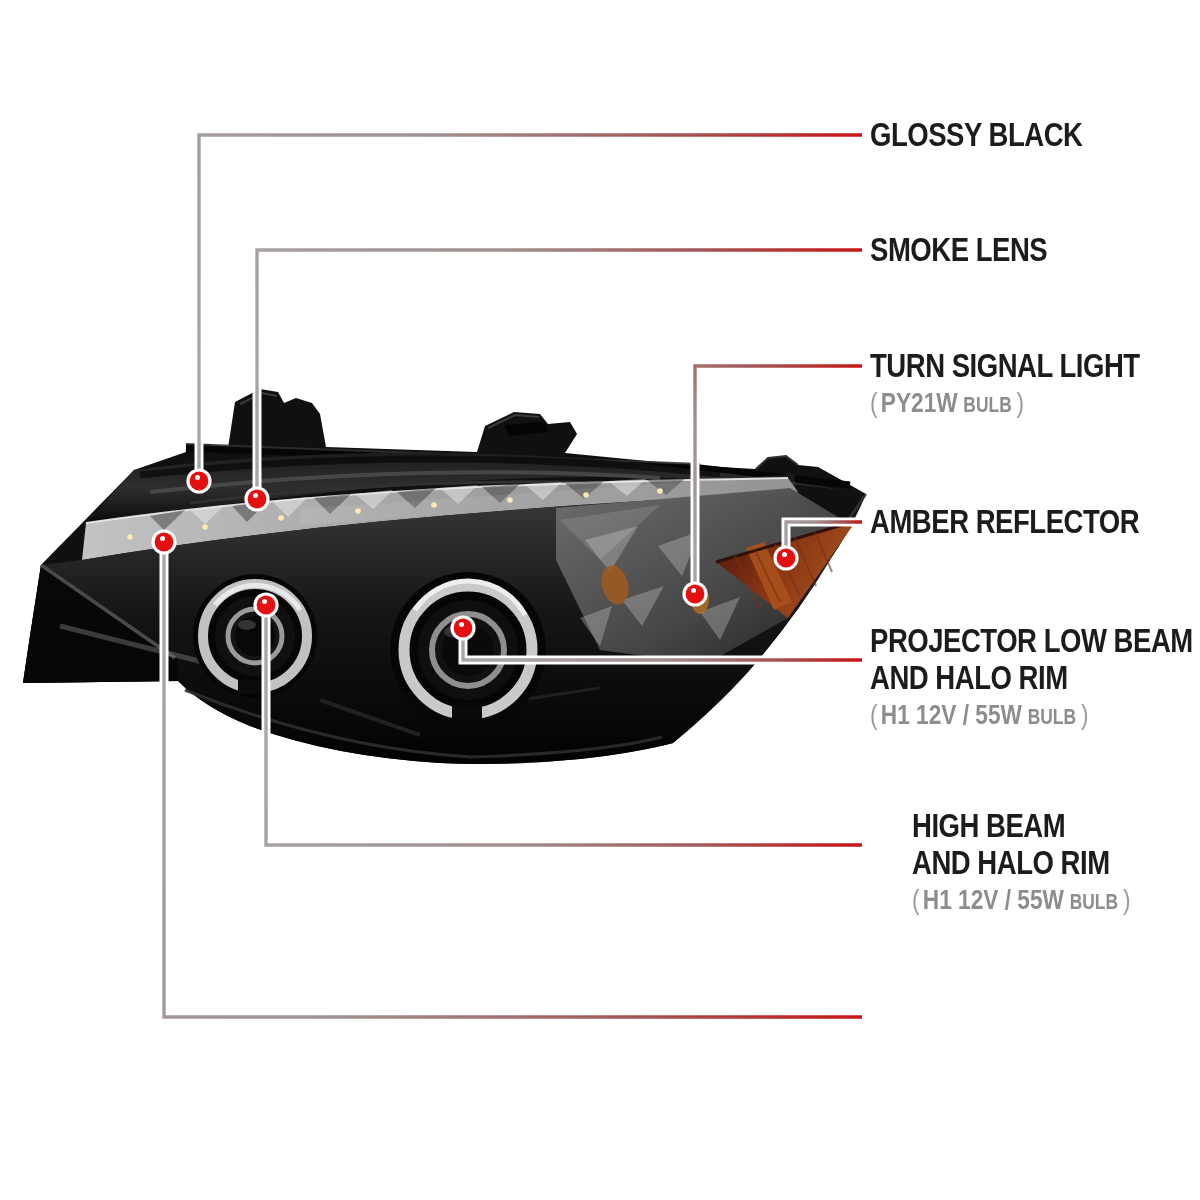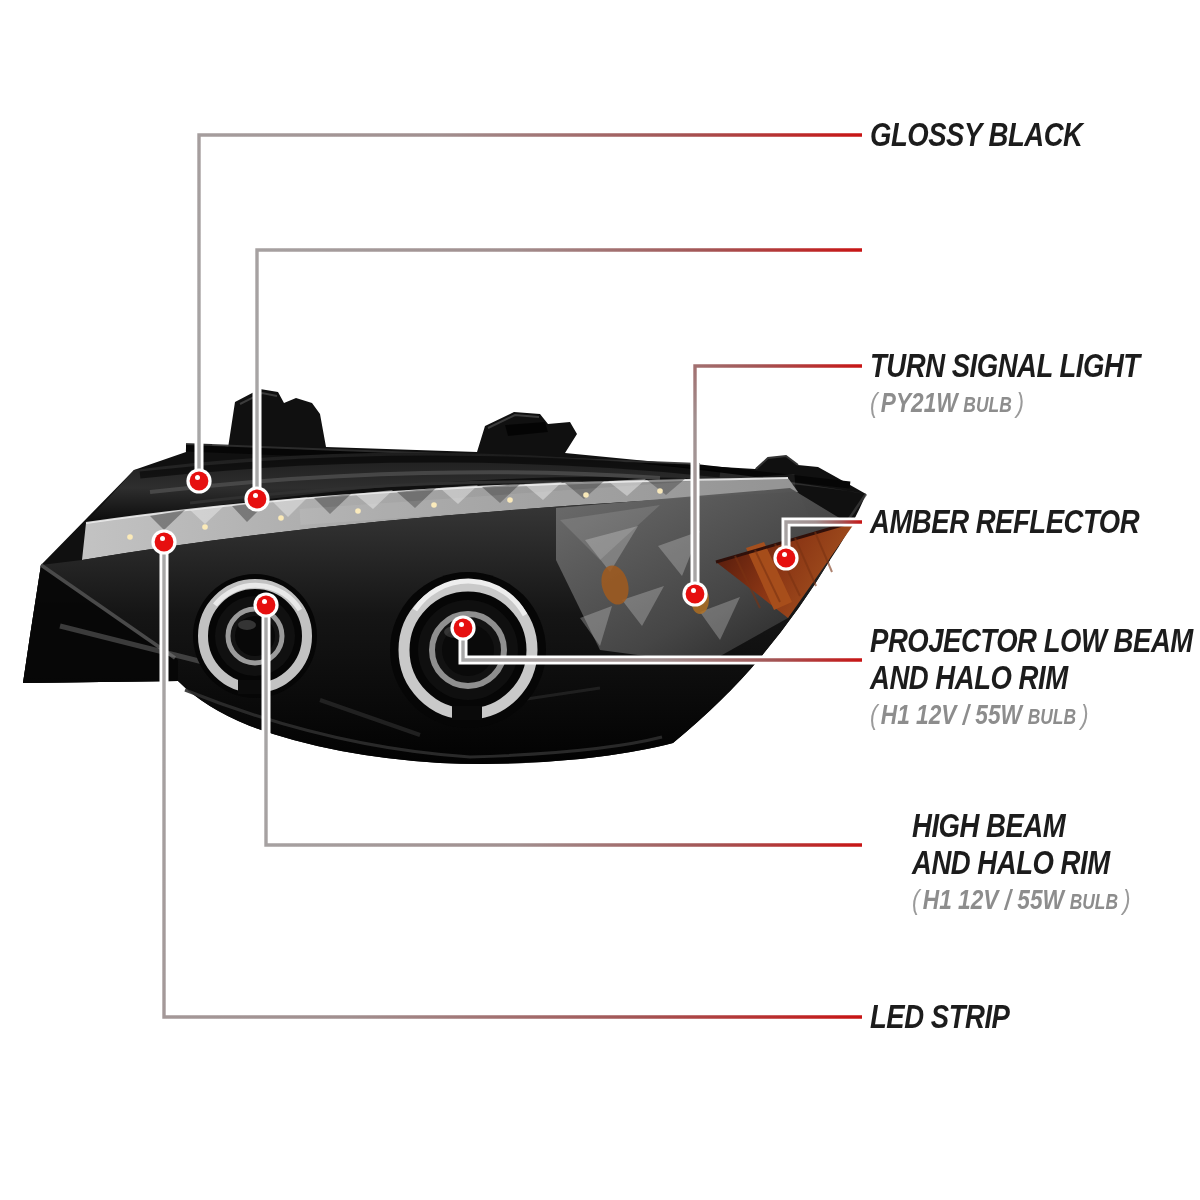--- a/index.html
+++ b/index.html
@@ -1,21 +1,21 @@
 <!DOCTYPE html>
 <html><head>
 <meta charset="utf-8">
 <style>
   html,body{margin:0;padding:0;background:#ffffff;}
   .stage{
     position:relative;width:1200px;height:1200px;overflow:hidden;
     background:#ffffff;font-family:"Liberation Sans",sans-serif;
   }
   .stage svg{position:absolute;left:0;top:0;width:1200px;height:1200px;}
-  #labels{position:absolute;left:0;top:0;width:1108px;height:1200px;pointer-events:none;font-style:italic;}
+  #labels{position:absolute;left:0;top:0;width:1108px;height:1200px;pointer-events:none;}
   .callout-label{position:absolute;color:#1c1c1c;}
   .callout-label .main{
     font-size:34px;line-height:37px;font-weight:bold;letter-spacing:-0.6px;
     white-space:nowrap;transform:scaleX(0.81);transform-origin:left center;
   }
   .callout-label .spec{
     margin-top:3px;font-size:28px;line-height:32px;font-weight:bold;color:#8d8d8d;
     white-space:nowrap;transform:scaleX(0.81);transform-origin:left center;
   }
   .callout-label .spec .paren{font-weight:400;color:#9a9a9a;}
@@ -265,34 +265,34 @@
         <circle cx="164" cy="542" r="12.6" fill="#ffffff"></circle>
         <circle cx="164" cy="542" r="9.4" fill="#e60f0f"></circle>
         <circle cx="162.5" cy="538.4" r="2.5" fill="#ffffff"></circle>
       </g>
   </svg>
 
   <div id="labels">
       <div class="callout-label" style="left: 870px; top: 115.5px;">
         <div class="main">GLOSSY BLACK</div>
       </div>
+      <div class="callout-label" style="left: 870px; top: 230.5px;">
+        <div class="main">SMOKE LENS</div>
+      </div>
       <div class="callout-label" style="left: 870px; top: 346.5px;">
         <div class="main">TURN SIGNAL LIGHT</div>
         <div class="spec"><span class="paren">(</span><span class="spec-text">PY21W</span><span class="bulb">BULB</span><span class="paren">)</span></div>
       </div>
       <div class="callout-label" style="left: 870px; top: 502.5px;">
         <div class="main">AMBER REFLECTOR</div>
       </div>
       <div class="callout-label" style="left: 870px; top: 622px;">
         <div class="main">PROJECTOR LOW BEAM</div>
         <div class="main">AND HALO RIM</div>
         <div class="spec"><span class="paren">(</span><span class="spec-text">H1 12V / 55W</span><span class="bulb">BULB</span><span class="paren">)</span></div>
       </div>
       <div class="callout-label" style="left: 912px; top: 807px;">
         <div class="main">HIGH BEAM</div>
         <div class="main">AND HALO RIM</div>
         <div class="spec"><span class="paren">(</span><span class="spec-text">H1 12V / 55W</span><span class="bulb">BULB</span><span class="paren">)</span></div>
       </div>
-      <div class="callout-label" style="left: 870px; top: 997.5px;">
-        <div class="main">LED STRIP</div>
-      </div>
     </div>
 </div>
 
 </body></html>

